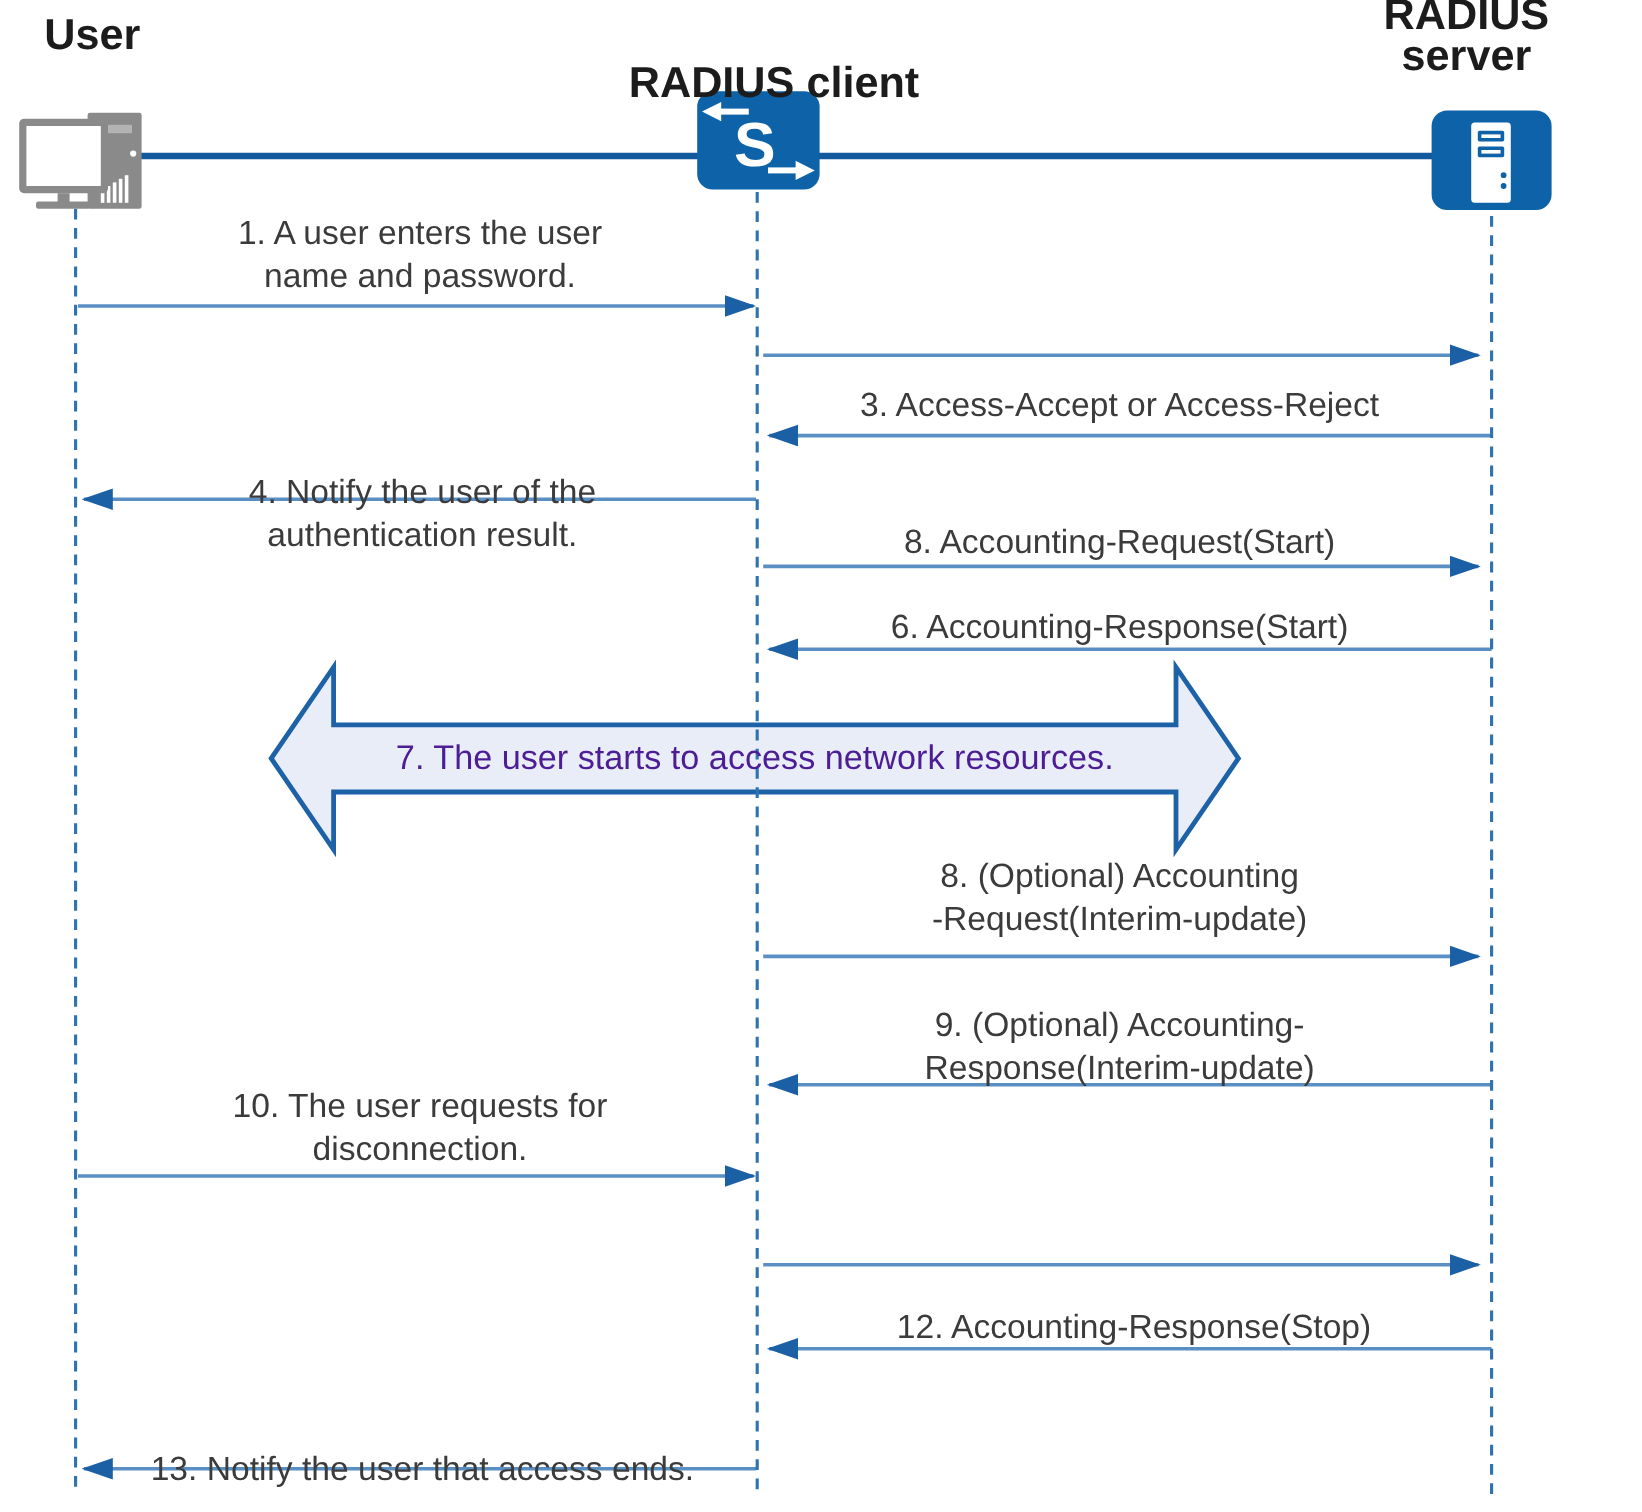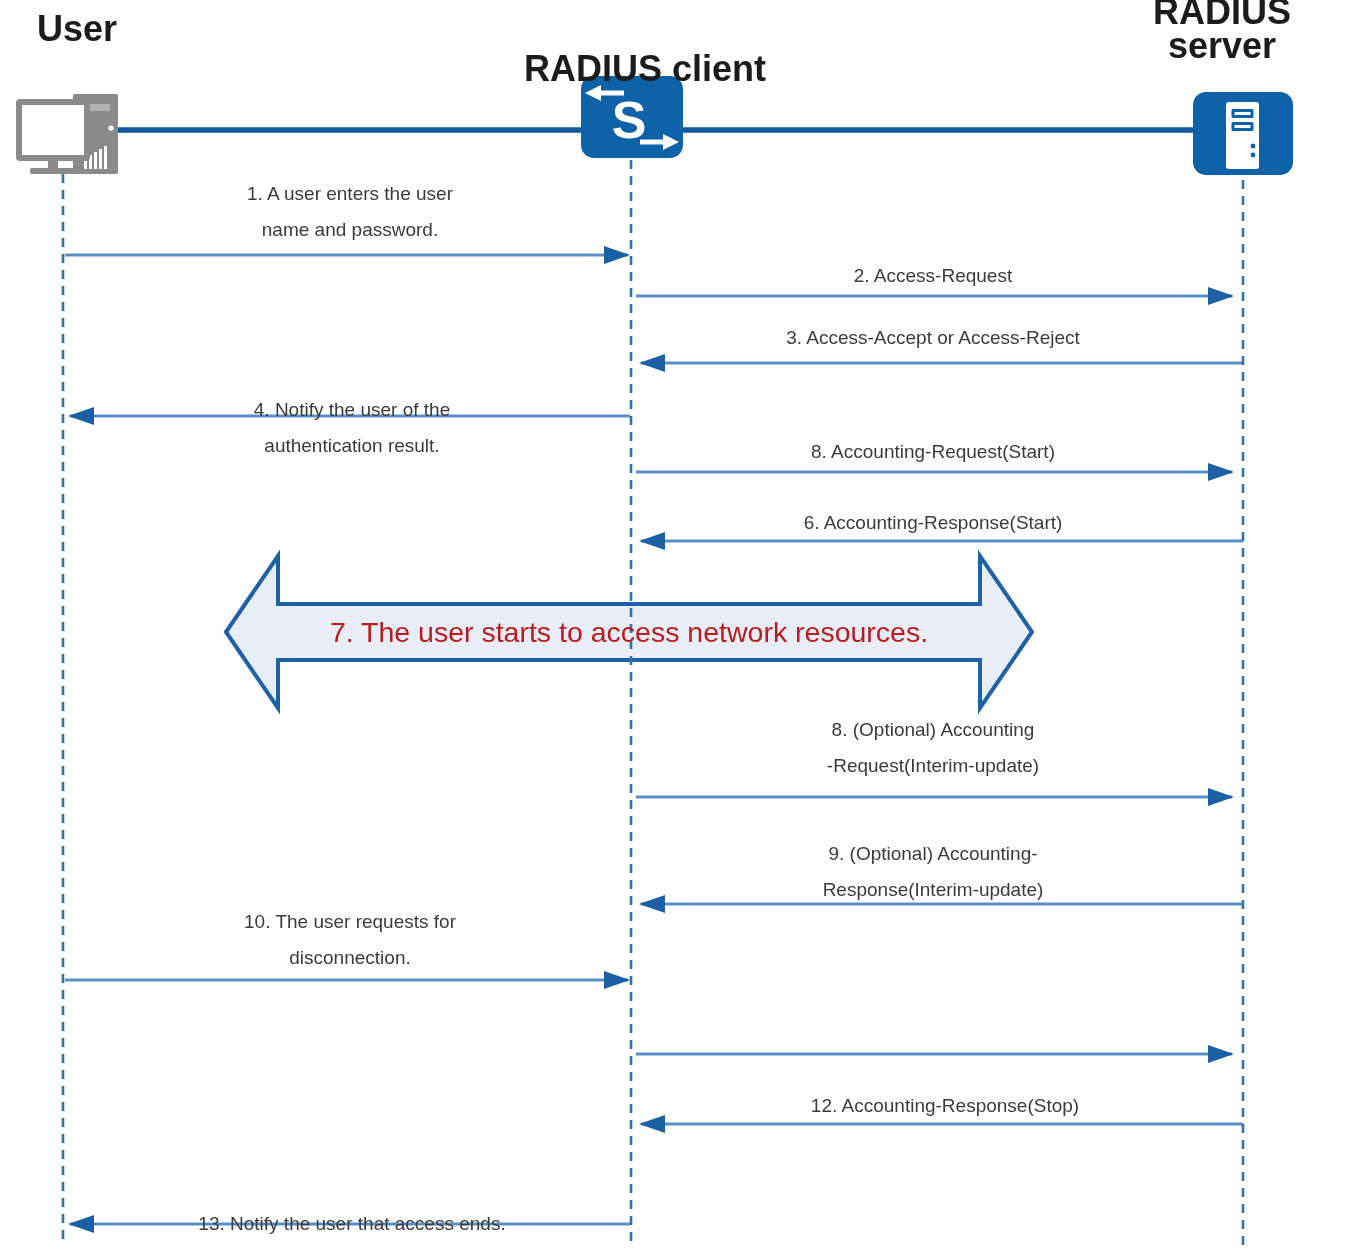--- a/index.html
+++ b/index.html
@@ -10,32 +10,32 @@
     font-family:"Liberation Sans", sans-serif;
     overflow:hidden;
   }
   .canvas svg{position:absolute;left:0;top:0;}
   .lbl{
     position:absolute;
     transform:translate(-50%,-50%);
     white-space:pre-line;
     text-align:center;
     color:#3b3b3b;
-    font-size:19px;
+    font-size:28px;
     line-height:36px;
   }
   .actor-lbl{
     font-weight:bold;
     font-size:36px;
     color:#1c1c1c;
     line-height:34px;
   }
   .band-lbl{
     font-size:28.5px;
-    color:#b91c1c;
+    color:#4c1d95;
   }
 </style>
 </head>
 <body>
 
 <div class="canvas">
 
   <svg width="1368" height="1260" viewBox="0 0 1368 1260">
     <defs>
       <marker id="ah" markerUnits="userSpaceOnUse" markerWidth="28" markerHeight="20" refX="24" refY="9" orient="auto">
@@ -99,21 +99,20 @@
       <circle cx="1253" cy="155" r="2.4" fill="#0e63a8"></circle>
     </g>
   </svg>
 
   <div class="lbl actor-lbl" style="left:77px;top:29px;">User</div>
   <div class="lbl actor-lbl" style="left:645px;top:29px;margin-top:40px;">RADIUS client</div>
   <div class="lbl actor-lbl" style="left:1222px;top:29px;">RADIUS server</div>
 
   <div class="lbl" style="left:350px;top:212px;">1. A user enters the user
 name and password.</div>
-  <div class="lbl" style="left:933px;top:276px;">2. Access-Request</div>
   <div class="lbl" style="left:933px;top:338px;">3. Access-Accept or Access-Reject</div>
   <div class="lbl" style="left:352px;top:382px;margin-top:46px;">4. Notify the user of the
 authentication result.</div>
   <div class="lbl" style="left:933px;top:452px;">8. Accounting-Request(Start)</div>
   <div class="lbl" style="left:933px;top:523px;">6. Accounting-Response(Start)</div>
   <div class="lbl band-lbl" style="left:629px;top:632px;">7. The user starts to access network resources.</div>
   <div class="lbl" style="left:933px;top:748px;">8. (Optional) Accounting
 -Request(Interim-update)</div>
   <div class="lbl" style="left:933px;top:872px;">9. (Optional) Accounting-
 Response(Interim-update)</div>

